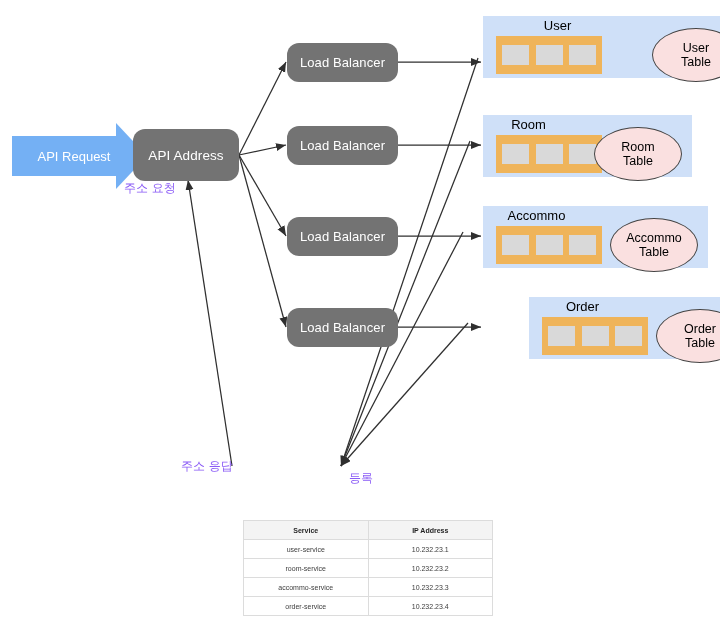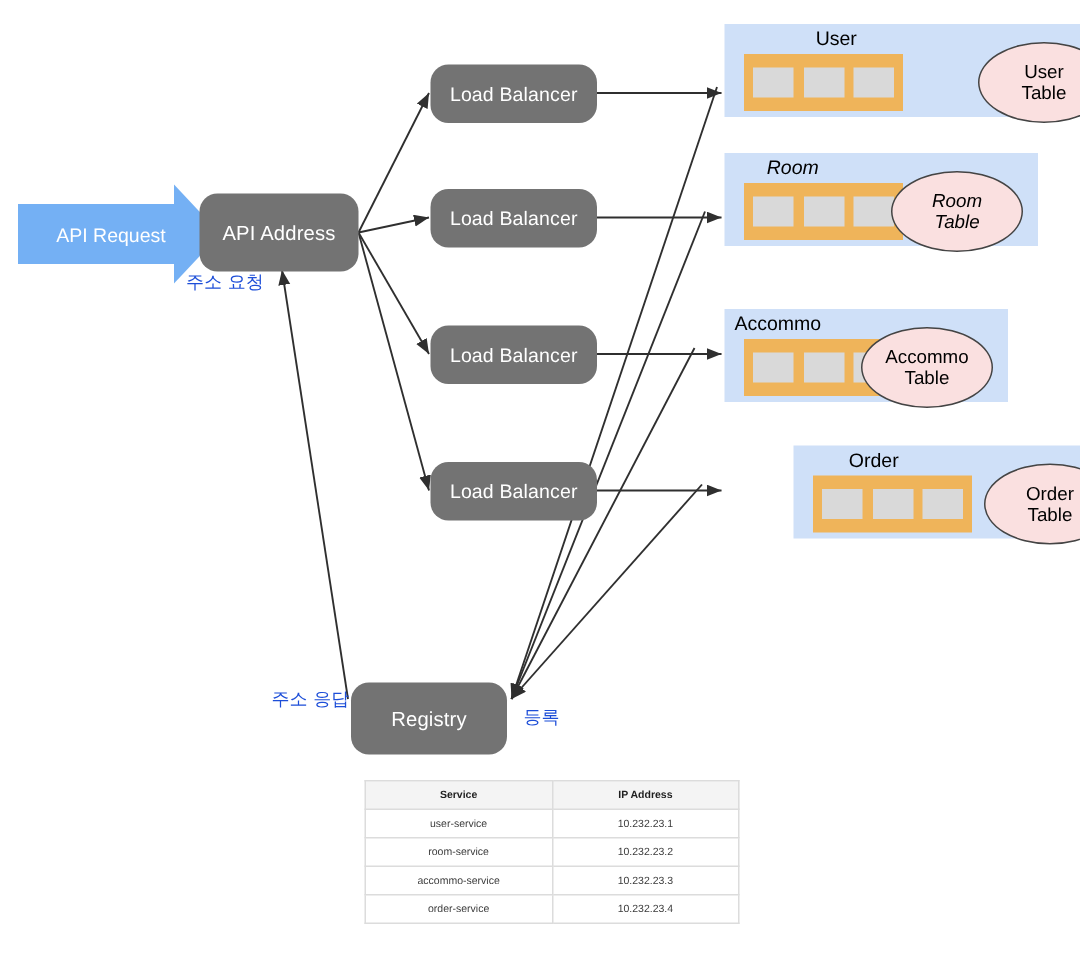--- a/index.html
+++ b/index.html
@@ -91,21 +91,21 @@
     display:flex;flex-direction:column;
     align-items:center;justify-content:center;
     font-size:12.5px;color:#000;line-height:1.15;
     text-align:center;
   }
 
   
   .edge-label{
     position:absolute;
     font-size:12px;
-    color:#1d4ed8;
+    color:#8b5cf6;
     z-index:4;
     white-space:nowrap;
     font-family:"DejaVu Sans","Liberation Sans",sans-serif;
   }
 
   
   .reg-table{
     position:absolute;
     left:243px;top:520px;
     width:250px;
@@ -191,34 +191,34 @@
       <div class="inst"></div>
       <div class="inst"></div>
       <div class="inst"></div>
     </div>
     <div class="db">
       <span>User</span>
       <span>Table</span>
     </div>
   </div>
 
-  <div class="panel" style="left:483px;top:102px;width:209px;height:62px;font-style:italic;">
+  <div class="panel" style="left:483px;top:115px;width:209px;height:62px;">
     <div class="panel-title">Room</div>
     <div class="instances">
       <div class="inst"></div>
       <div class="inst"></div>
       <div class="inst"></div>
     </div>
     <div class="db">
       <span>Room</span>
       <span>Table</span>
     </div>
   </div>
 
-  <div class="panel" style="left:483px;top:206px;width:189px;height:62px;">
+  <div class="panel" style="left:483px;top:206px;width:225px;height:62px;">
     <div class="panel-title">Accommo</div>
     <div class="instances">
       <div class="inst"></div>
       <div class="inst"></div>
       <div class="inst"></div>
     </div>
     <div class="db">
       <span>Accommo</span>
       <span>Table</span>
     </div>
@@ -230,23 +230,20 @@
       <div class="inst"></div>
       <div class="inst"></div>
       <div class="inst"></div>
     </div>
     <div class="db">
       <span>Order</span>
       <span>Table</span>
     </div>
   </div>
 
-  <div class="node registry" style="left:234px;top:455px;width:104px;height:48px;">
-    <span>Registry</span>
-  </div>
 
   <div class="edge-label" style="left:124px;top:180px;">주소 요청</div>
   <div class="edge-label" style="left:181px;top:458px;">주소 응답</div>
   <div class="edge-label" style="left:349px;top:470px;">등록</div>
 
   <table class="reg-table">
     <thead>
       <tr>
         <th class="c-service">Service</th>
         <th class="c-ip">IP Address</th>

